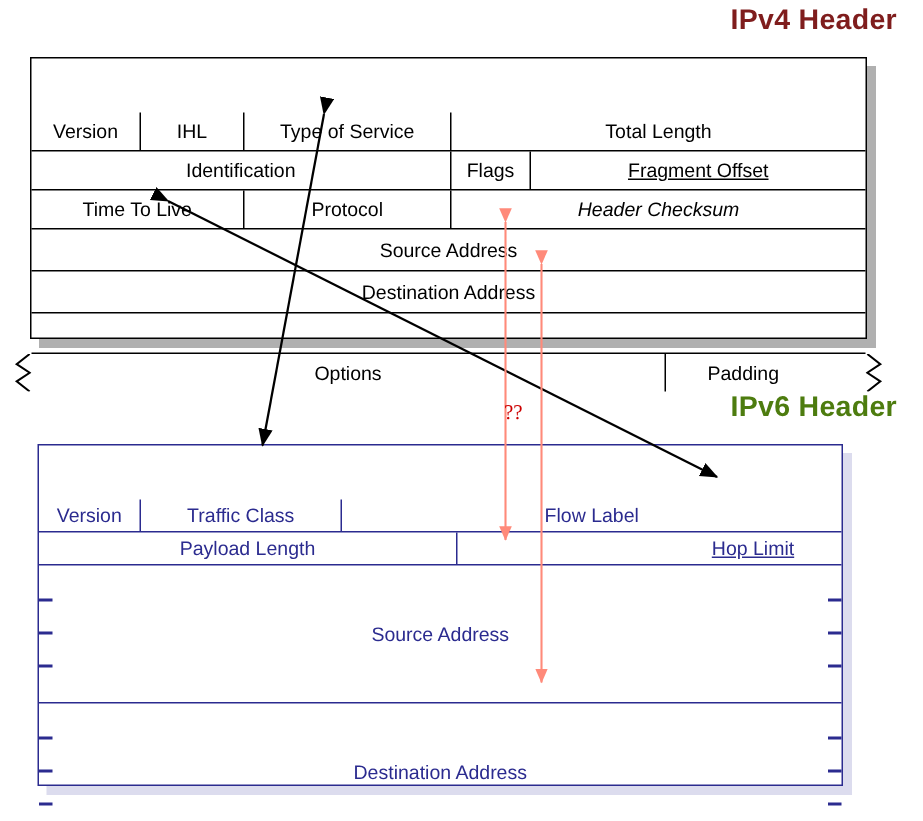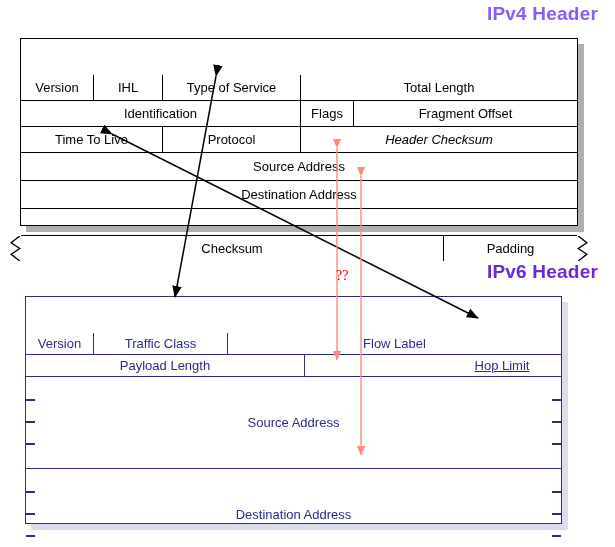--- a/index.html
+++ b/index.html
@@ -26,26 +26,26 @@
   .title {
     position: absolute;
     font-weight: bold;
     font-size: 19px;
     letter-spacing: 0.2px;
     white-space: nowrap;
   }
   #ipv4-title {
     right: 17px;
     top: 3px;
-    color: #8b5cf6;
+    color: #7f1d1d;
   }
   #ipv6-title {
     right: 17px;
     top: 261px;
-    color: #6d28d9;
+    color: #4d7c0f;
   }
 
   
   .hdr-table {
     position: absolute;
     box-sizing: border-box;
   }
   .row {
     position: absolute;
     box-sizing: border-box;
@@ -169,42 +169,42 @@
     <div class="row" style="top:0px;height:26px;">
       <div class="cell" style="left:0px;width:73px;">Version</div>
       <div class="cell" style="left:73px;width:69px;">IHL</div>
       <div class="cell nodiv" style="left:280px;width:276px;">Total Length</div>
       <div class="cell" style="left:142px;width:138px;">Type of Service</div>
     </div>
 
     <div class="row" style="top:26px;height:26px;">
       <div class="cell" style="left:0px;width:280px;">Identification</div>
       <div class="cell" style="left:280px;width:53px;">Flags</div>
-      <div class="cell nodiv" style="left:333px;width:223px;">Fragment Offset</div>
+      <div class="cell nodiv" style="left:333px;width:223px;text-decoration:underline;">Fragment Offset</div>
     </div>
 
     <div class="row" style="top:52px;height:26px;">
       <div class="cell" style="left:0px;width:142px;">Time To Live</div>
       <div class="cell" style="left:142px;width:138px;">Protocol</div>
       <div class="cell nodiv" style="left:280px;width:276px;font-style:italic;">Header Checksum</div>
     </div>
 
     <div class="row" style="top:78px;height:28px;">
       <div class="cell nodiv" style="left:0px;width:556px;">Source Address</div>
     </div>
 
     <div class="row" style="top:106px;height:28px;">
       <div class="cell nodiv" style="left:0px;width:556px;">Destination Address</div>
     </div>
 
     <div class="row" style="top:134px;height:26px;border-bottom:none;"></div>
 
     <div class="row last" style="top:160px;height:26px;border-top:1px solid #000000;">
-      <div class="cell" style="left:0px;width:423px;">Checksum</div>
-      <div class="cell nodiv" style="left:423px;width:133px;">Padding</div>
+      <div class="cell" style="left:0px;width:423px;">Options</div>
+      <div class="cell nodiv" style="left:408px;width:133px;">Padding</div>
 
       <svg class="jag left" viewBox="0 0 14 26">
         <polyline points="13,0 4,7 13,13 4,19 13,26" fill="none" stroke="#000000" stroke-width="1.4"></polyline>
       </svg>
       <svg class="jag right" viewBox="0 0 14 26">
         <polyline points="1,0 10,7 1,13 10,19 1,26" fill="none" stroke="#000000" stroke-width="1.4"></polyline>
       </svg>
     </div>
   </div>
 

